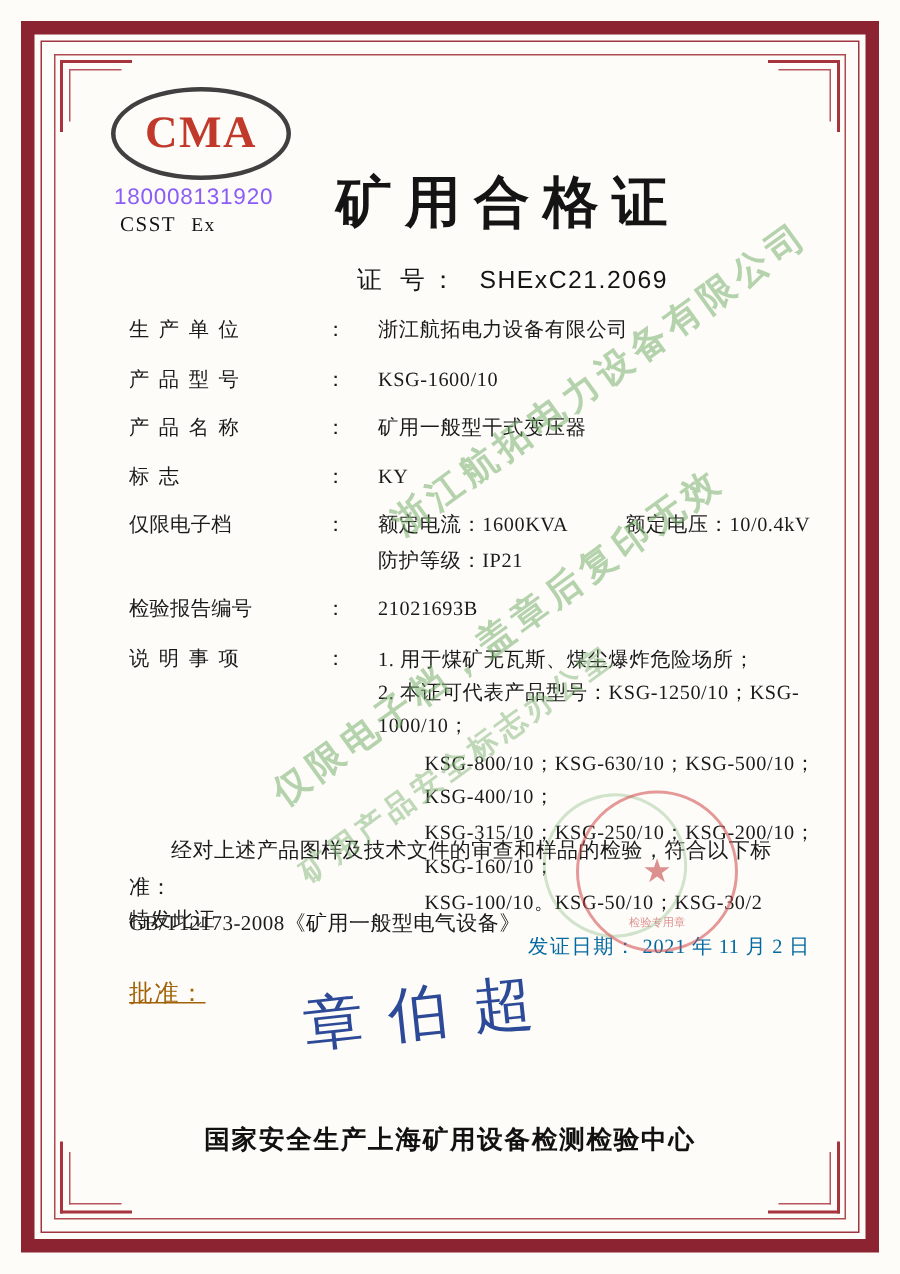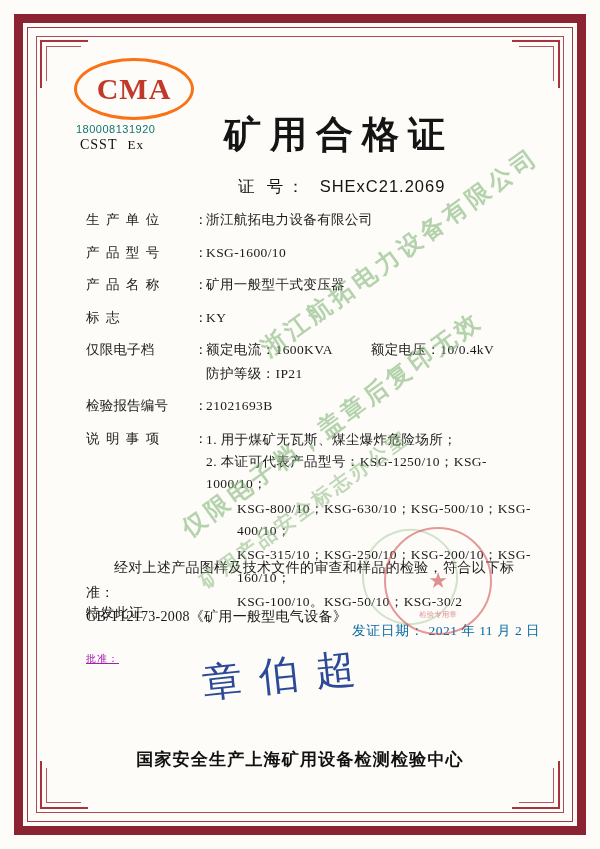--- a/index.html
+++ b/index.html
@@ -71,35 +71,35 @@
   }
 
   
   .cma-block {
     position: absolute;
     left: 22px; top: 10px;
     width: 160px;
   }
   .cma-oval {
     width: 120px; height: 62px;
-    border: 3px solid #f97316;
+    border: 3px solid #404040;
     border-radius: 50%;
     display: flex;
     align-items: center;
     justify-content: center;
     color: #c0392b;
     font-size: 30px;
     font-weight: bold;
     letter-spacing: 1px;
     font-family: "Liberation Serif", serif;
     box-sizing: border-box;
   }
   .cma-number {
-    color: #0f766e;
-    font-size: 11px;
+    color: #8b5cf6;
+    font-size: 15px;
     letter-spacing: 0.5px;
     margin-top: 3px;
     margin-left: 2px;
     font-family: "Liberation Sans", sans-serif;
   }
   .cma-csst {
     color: #111;
     font-size: 14px;
     margin-top: 2px;
     margin-left: 6px;
@@ -141,20 +141,21 @@
     left: 34px; top: 162px;
     width: 460px;
   }
   .row {
     display: flex;
     align-items: flex-start;
     margin-bottom: 13px;
     font-size: 13.5px;
     color: #1a1a1a;
     line-height: 1.45;
+    gap: 23px;
   }
   .row .lbl {
     width: 108px;
     flex: 0 0 108px;
     letter-spacing: 1.5px;
     white-space: nowrap;
   }
   .row .lbl.wide { letter-spacing: 0.2px; }
   .row .colon {
     width: 12px;
@@ -191,23 +192,23 @@
   .issue-line {
     position: absolute;
     left: 34px; top: 556px;
     font-size: 13.5px;
     letter-spacing: 1px;
     color: #1a1a1a;
   }
   .approve-line {
     position: absolute;
     left: 34px; top: 604px;
-    font-size: 10px;
+    font-size: 16px;
     letter-spacing: 1px;
-    color: #a21caf;
+    color: #a16207;
     text-decoration: underline;
   }
 
   
   .dates {
     position: absolute;
     right: 8px; top: 574px;
     font-size: 13.5px;
     color: #0369a1;
     text-align: left;

